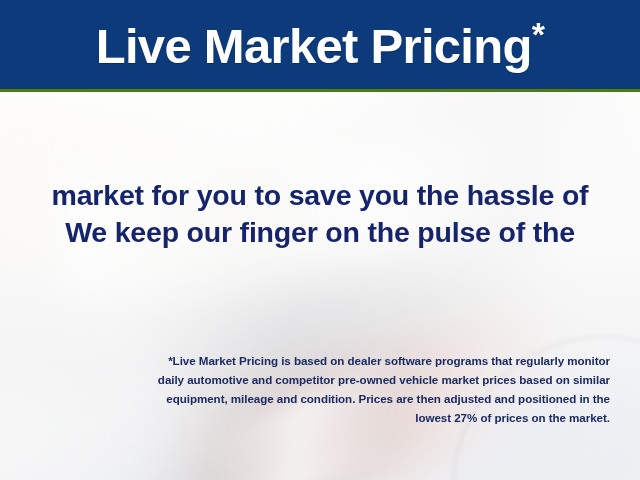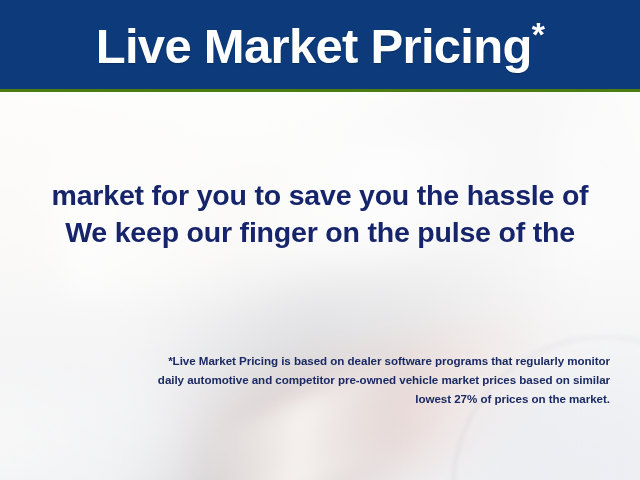--- a/index.html
+++ b/index.html
@@ -200,17 +200,18 @@
   <div class="content">
 
     <div class="headline">
       <span class="line">market for you to save you the hassle of</span>
       <span class="line">We keep our finger on the pulse of the</span>
     </div>
 
     <div class="disclaimer">
       <span class="line">*Live Market Pricing is based on dealer software programs that regularly monitor</span>
       <span class="line">daily automotive and competitor pre-owned vehicle market prices based on similar</span>
+      <span class="line">equipment, mileage and condition. Prices are then adjusted and positioned in the</span>
       <span class="line">lowest 27% of prices on the market.</span>
     </div>
 
   </div>
 </div>
 
 </body></html>

